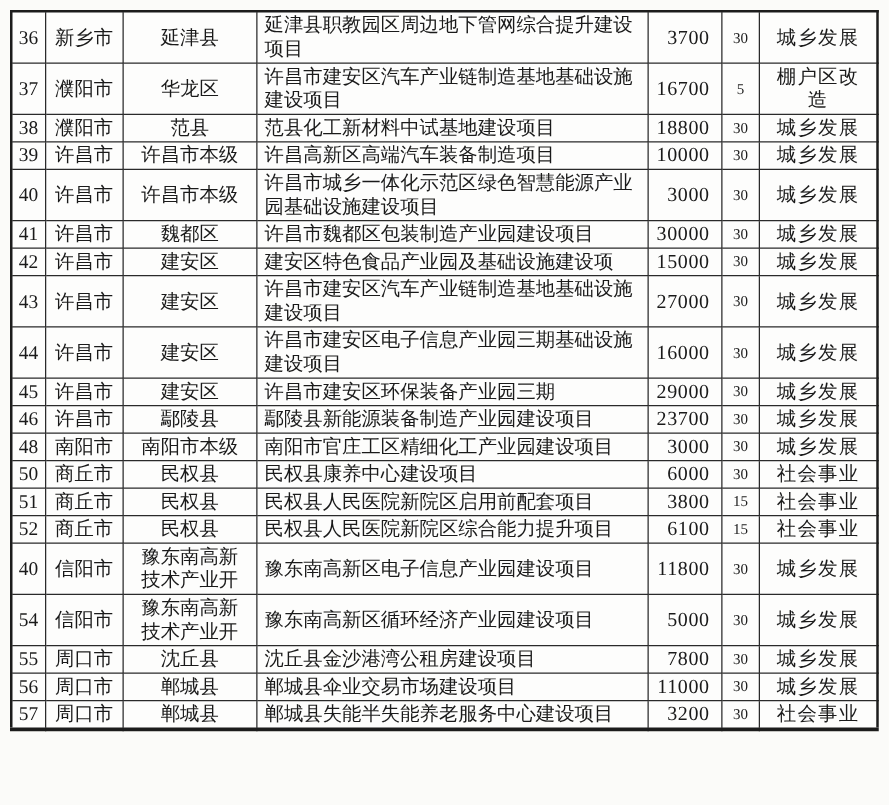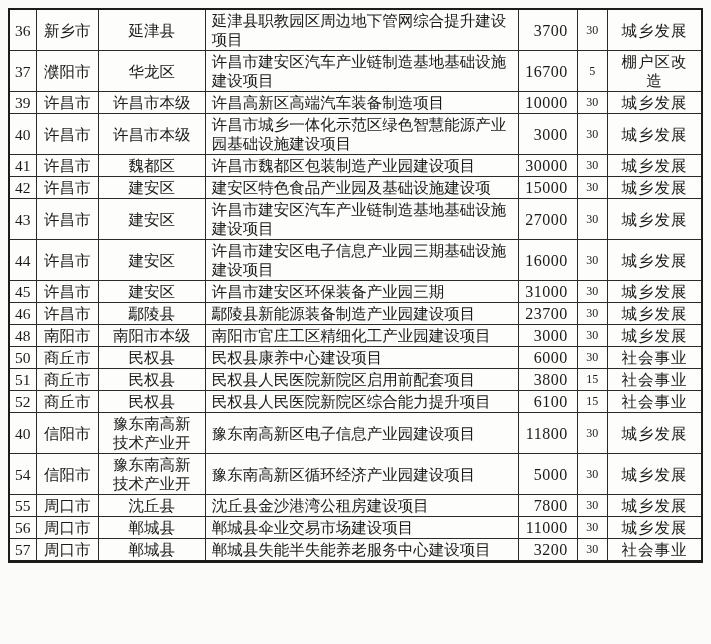--- a/index.html
+++ b/index.html
@@ -77,20 +77,29 @@
           <td class="col-no">37</td>
           <td class="col-city">濮阳市</td>
           <td class="col-county">华龙区</td>
           <td class="col-project">许昌市建安区汽车产业链制造基地基础设施建设项目</td>
           <td class="col-amount">16700</td>
           <td class="col-pct">5</td>
           <td class="col-category">棚户区改
 造</td>
         </tr>
         <tr>
+          <td class="col-no">38</td>
+          <td class="col-city">濮阳市</td>
+          <td class="col-county">范县</td>
+          <td class="col-project">范县化工新材料中试基地建设项目</td>
+          <td class="col-amount">18800</td>
+          <td class="col-pct">30</td>
+          <td class="col-category">城乡发展</td>
+        </tr>
+        <tr>
           <td class="col-no">39</td>
           <td class="col-city">许昌市</td>
           <td class="col-county">许昌市本级</td>
           <td class="col-project">许昌高新区高端汽车装备制造项目</td>
           <td class="col-amount">10000</td>
           <td class="col-pct">30</td>
           <td class="col-category">城乡发展</td>
         </tr>
         <tr>
           <td class="col-no">40</td>
@@ -135,21 +144,21 @@
           <td class="col-project">许昌市建安区电子信息产业园三期基础设施建设项目</td>
           <td class="col-amount">16000</td>
           <td class="col-pct">30</td>
           <td class="col-category">城乡发展</td>
         </tr>
         <tr>
           <td class="col-no">45</td>
           <td class="col-city">许昌市</td>
           <td class="col-county">建安区</td>
           <td class="col-project">许昌市建安区环保装备产业园三期</td>
-          <td class="col-amount">31000</td>
+          <td class="col-amount">29000</td>
           <td class="col-pct">30</td>
           <td class="col-category">城乡发展</td>
         </tr>
         <tr>
           <td class="col-no">46</td>
           <td class="col-city">许昌市</td>
           <td class="col-county">鄢陵县</td>
           <td class="col-project">鄢陵县新能源装备制造产业园建设项目</td>
           <td class="col-amount">23700</td>
           <td class="col-pct">30</td>

